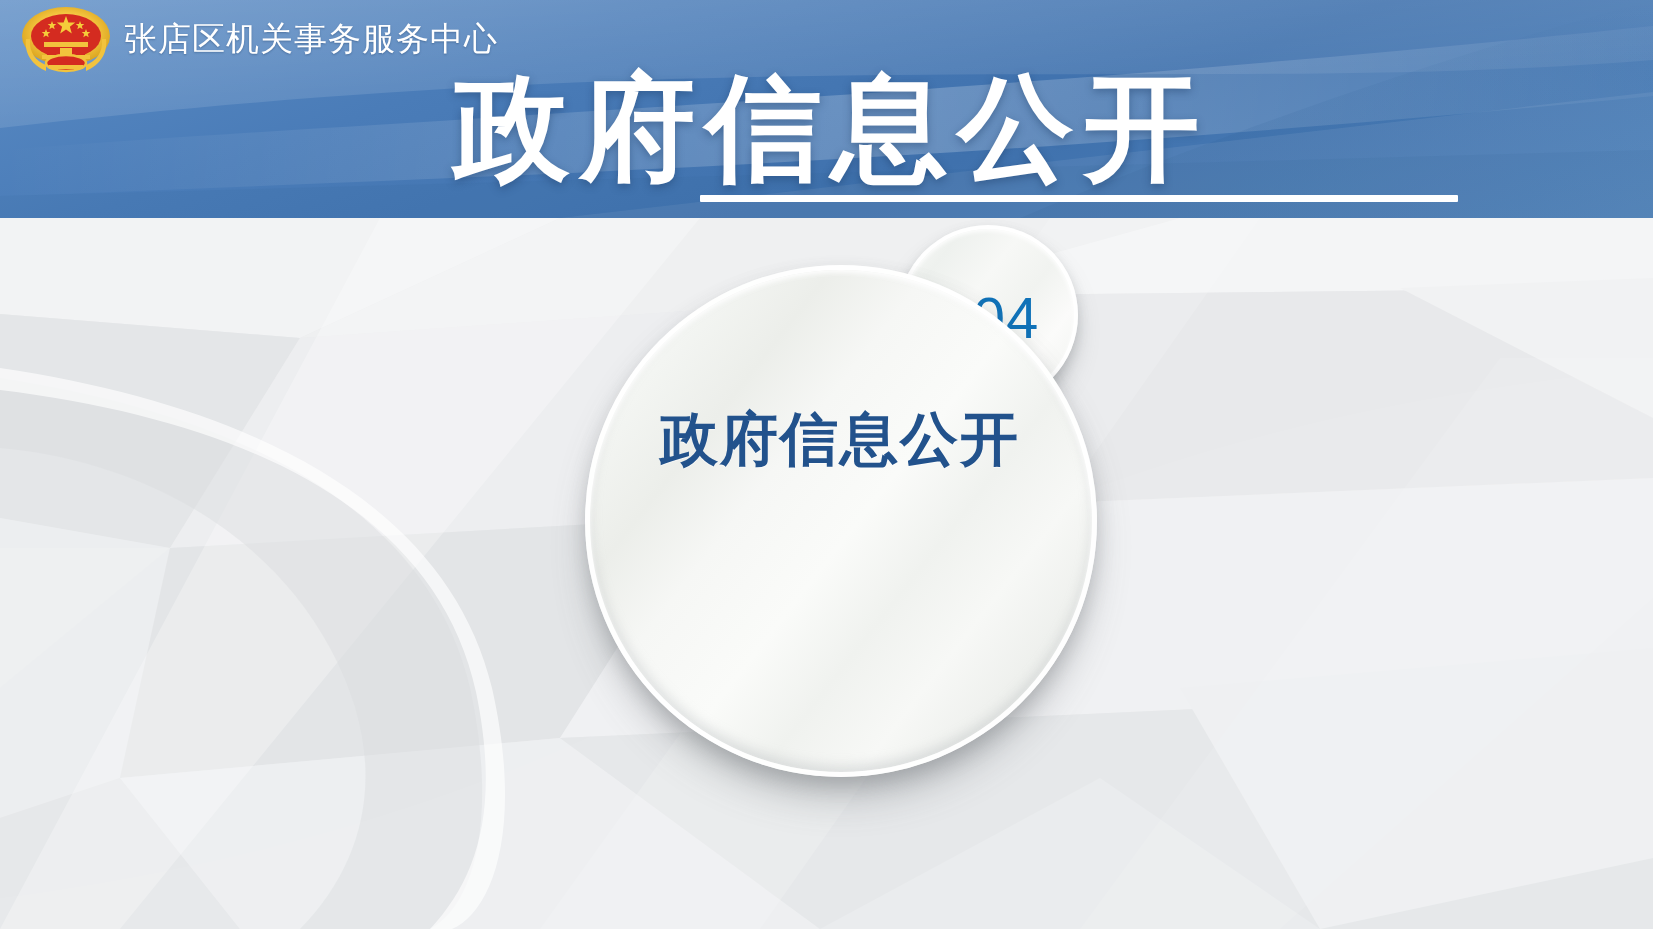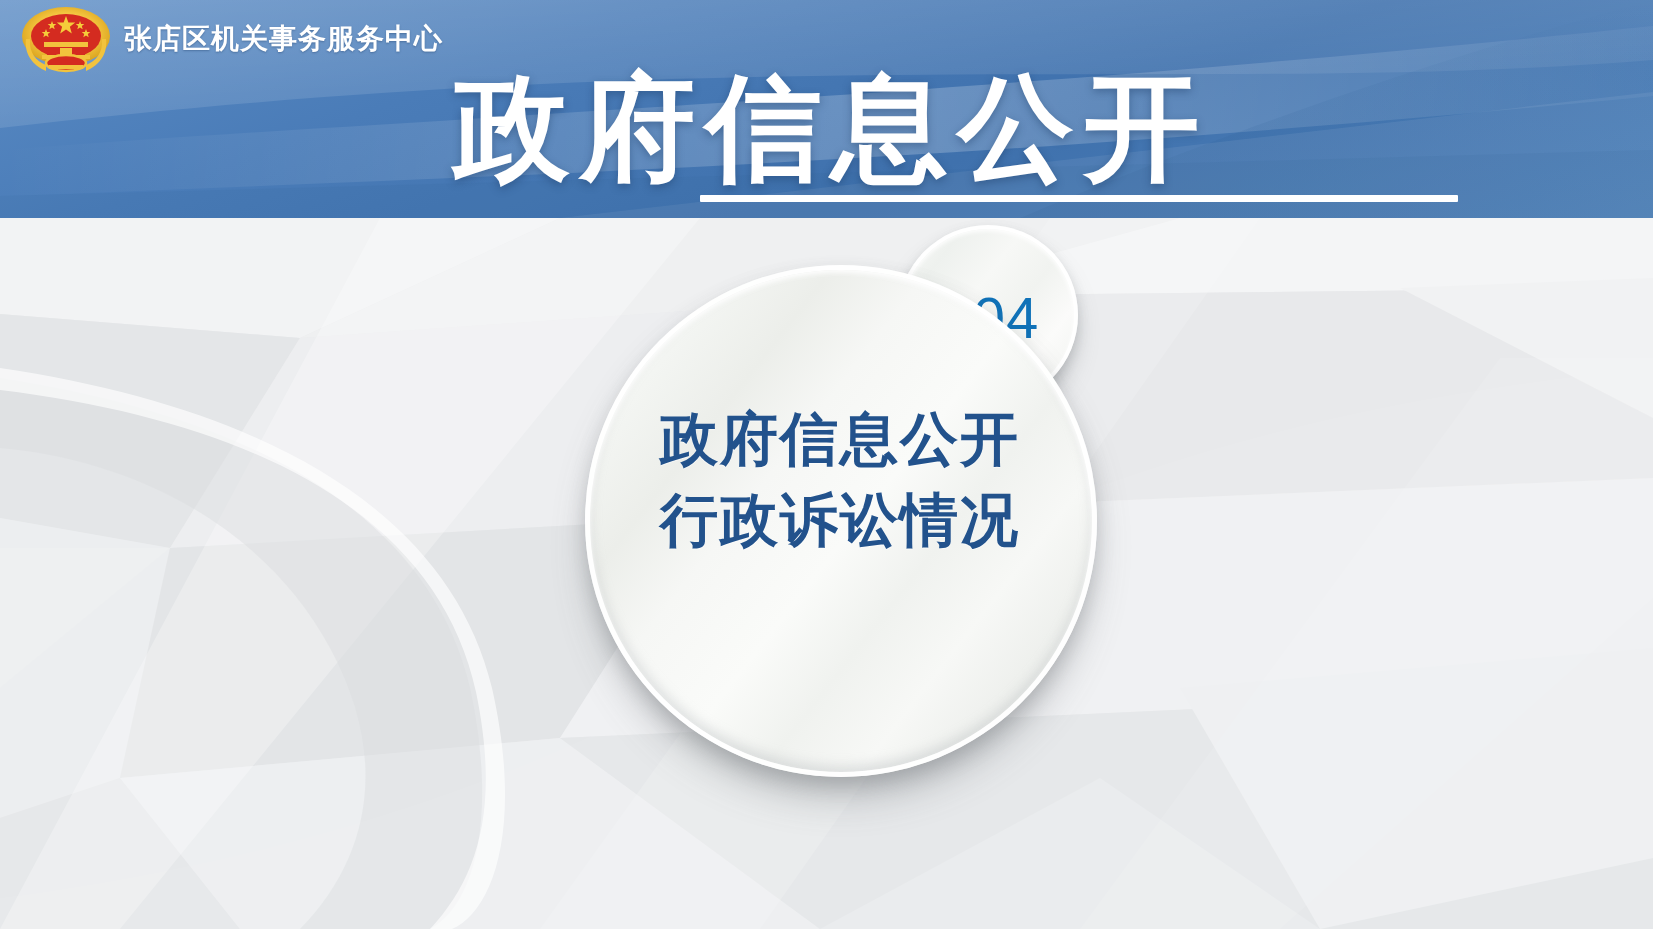--- a/index.html
+++ b/index.html
@@ -44,22 +44,22 @@
     top: 3px;
     width: 100px;
     height: 74px;
   }
   .emblem svg { display:block; width:100%; height:100%; }
 
   .org-name {
     position: absolute;
     left: 124px;
     top: 10px;
-    font-size: 28px;
-    font-weight: 700;
+    font-size: 33px;
+    font-weight: 400;
     color: #ffffff;
     letter-spacing: 1px;
     line-height: 58px;
     white-space: nowrap;
     text-shadow: 0 1px 2px rgba(20,50,90,0.35);
   }
 
   .banner-title {
     position: absolute;
     left: 0;
@@ -289,17 +289,16 @@
     </svg>
 
     <div class="circle-small">
       <span class="step-number">04</span>
     </div>
 
     <div class="circle-big"></div>
 
     <div class="circle-text">
       <span class="ln">政府信息公开</span>
-      <span class="ln">行政诉讼情况</span>
     </div>
 
   </div>
 </div>
 
 </body></html>

